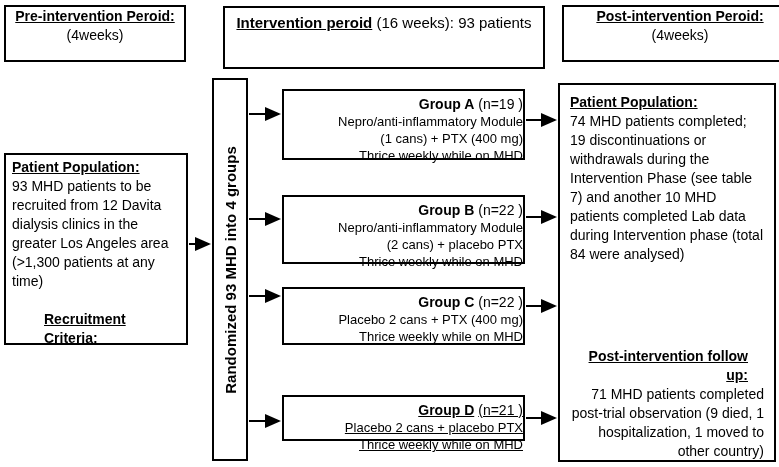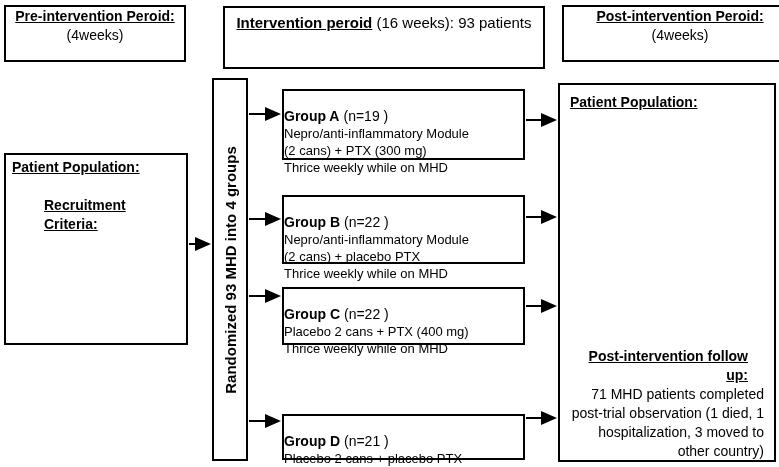--- a/index.html
+++ b/index.html
@@ -20,28 +20,28 @@
   #box-recruit{left:4px;top:153px;width:184px;height:192px;padding:3px 6px;font-size:14px;line-height:19px;}
   #box-recruit .crit-h{margin-top:19px;padding-left:32px;}
   
   #box-randomize{left:212px;top:78px;width:36px;height:383px;}
   #box-randomize span{
     position:absolute;left:50%;top:50%;
     transform:translate(-50%,-50%) rotate(-90deg);
     white-space:nowrap;font-weight:bold;font-size:15px;
   }
   
-  .gbox{left:282px;width:243px;text-align:left;font-size:13px;line-height:17px;padding-top:17px;}
+  .gbox{left:282px;width:243px;text-align:right;font-size:13px;line-height:17px;padding-top:5px;}
   .gtitle{font-size:14px;}
   .gname{font-weight:bold;}
   .gn{margin-left:4px;}
   #box-group-a{top:89px;height:71px;}
   #box-group-b{top:195px;height:69px;}
   #box-group-c{top:287px;height:58px;}
-  #box-group-d{top:414px;height:46px;}
+  #box-group-d{top:395px;height:46px;text-decoration:underline;}
   
   #box-outcomes{left:558px;top:83px;width:218px;height:379px;padding:8px 10px;font-size:14px;line-height:19px;}
   #box-outcomes .followup{position:absolute;left:10px;right:10px;top:262px;text-align:right;}
   #box-outcomes .followup-h{display:block;max-width:178px;}
   
   #arrows{position:absolute;left:0;top:0;width:779px;height:467px;pointer-events:none;}
 </style>
 </head>
 <body>
 
@@ -56,31 +56,32 @@
     <span class="hd">Intervention peroid</span><span> (16 weeks): 93 patients</span>
   </div>
 
   <div class="box tbox" id="box-post">
     <div class="hd">Post-intervention Peroid:</div>
     <div>(4weeks)</div>
   </div>
 
   <div class="box" id="box-recruit">
     <div class="hd">Patient Population:</div>
+    <div>93 MHD patients to be recruited from 12 Davita dialysis clinics in the greater Los Angeles area (&gt;1,300 patients at any time)</div>
     <div class="hd crit-h">Recruitment Criteria:</div>
   </div>
 
   <div class="box" id="box-randomize">
     <span>Randomized 93 MHD into 4 groups</span>
   </div>
 
   <div class="box gbox" id="box-group-a">
     <div class="gtitle"><span class="gname">Group A</span><span class="gn">(n=19 )</span></div>
     <div>Nepro/anti-inflammatory Module</div>
-    <div>(2 cans) + PTX (300 mg)</div>
+    <div>(1 cans) + PTX (400 mg)</div>
     <div>Thrice weekly while on MHD</div>
   </div>
 
   <div class="box gbox" id="box-group-b">
     <div class="gtitle"><span class="gname">Group B</span><span class="gn">(n=22 )</span></div>
     <div>Nepro/anti-inflammatory Module</div>
     <div>(2 cans) + placebo PTX</div>
     <div>Thrice weekly while on MHD</div>
   </div>
 
@@ -91,23 +92,24 @@
   </div>
 
   <div class="box gbox" id="box-group-d">
     <div class="gtitle"><span class="gname">Group D</span><span class="gn">(n=21 )</span></div>
     <div>Placebo 2 cans + placebo PTX</div>
     <div>Thrice weekly while on MHD</div>
   </div>
 
   <div class="box" id="box-outcomes">
     <div class="hd">Patient Population:</div>
+    <div>74 MHD patients completed; 19 discontinuations or withdrawals during the Intervention Phase (see table 7) and another 10 MHD patients completed Lab data during Intervention phase (total 84 were analysed)</div>
     <div class="followup">
       <span class="hd followup-h">Post-intervention follow up:</span>
-      <div>71 MHD patients completed post-trial observation (1 died, 1 hospitalization, 3 moved to other country)</div>
+      <div>71 MHD patients completed post-trial observation (9 died, 1 hospitalization, 1 moved to other country)</div>
     </div>
   </div>
 
   <svg id="arrows" viewBox="0 0 779 467" xmlns="http://www.w3.org/2000/svg">
     <defs>
       <marker id="ah" markerWidth="9" markerHeight="8" refX="7" refY="3.5" orient="auto">
         <path d="M0,0 L8,3.5 L0,7 Z" fill="#000"></path>
       </marker>
     </defs>
     <line x1="189" y1="244" x2="209" y2="244" stroke="#000" stroke-width="2" marker-end="url(#ah)"></line>

